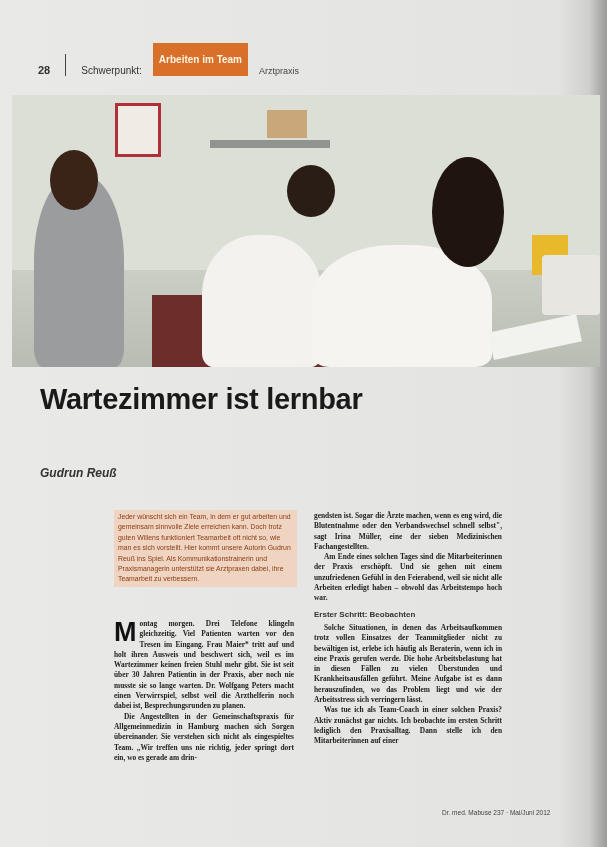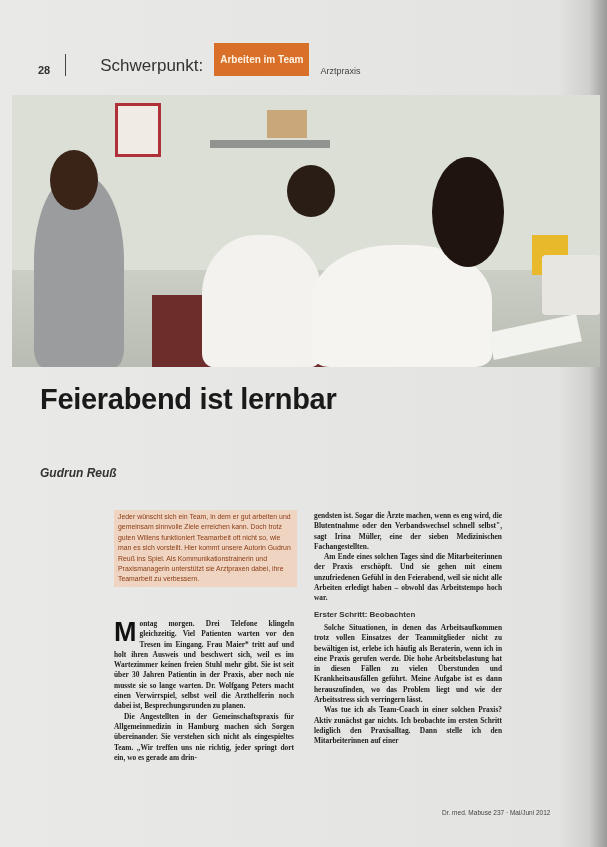--- a/index.html
+++ b/index.html
@@ -1,21 +1,21 @@
 <!DOCTYPE html>
 <html><head>
 <meta charset="utf-8">
 <style>
   html, body { margin:0; padding:0; }
   body { width:607px; height:847px; background:#e6e6e4; position:relative; overflow:hidden; font-family:"Liberation Sans", sans-serif; }
   .page { position:absolute; inset:0; background:linear-gradient(90deg,#e9e9e7 0%,#e3e3e1 92%,#cfcfcd 97%,#9a9a98 100%); }
   .header { position:absolute; left:38px; top:52px; height:24px; display:flex; align-items:flex-end; gap:11px; font-size:11px; color:#333; }
   .pageno { font-weight:bold; font-size:11px; color:#333; }
   .hdr-rule { width:1px; height:22px; background:#444; margin:0 4px; }
-  .section { font-size:17px; color:#333;margin-left:19px; }
+  .section { font-size:10px; color:#333; }
   .tag { background:#d8702a; color:#fff3e2; font-weight:bold; font-size:10px; padding:11px 6px; }
   .sub { font-size:9px; color:#444; }
   .photo { position:absolute; left:12px; top:95px; width:588px; height:272px; overflow:hidden;
     background:linear-gradient(180deg,#d8dbd3 0%,#cfd3c9 55%,#b9bcb3 100%); }
   .photo .wall { position:absolute; left:0; top:0; right:0; height:175px; background:#dcdfd6; }
   .photo .shelf { position:absolute; left:198px; top:45px; width:120px; height:8px; background:#8f9491; }
   .photo .poster { position:absolute; left:103px; top:8px; width:40px; height:48px; border:3px solid #b0303a; background:#f0ece5; }
   .photo .box { position:absolute; background:#c9a77a; }
   .photo .counter { position:absolute; left:140px; top:200px; width:180px; height:72px; background:#6d2d2a; }
   .photo .person { position:absolute; border-radius:45% 45% 10% 10%; }
@@ -59,21 +59,21 @@
     <div class="hair" style="left:38px;top:55px;width:48px;height:60px;"></div>
     <div class="person" style="left:190px;top:140px;width:120px;height:132px;background:#f4f2ee;"></div>
     <div class="hair" style="left:275px;top:70px;width:48px;height:52px;background:#2a1d16;"></div>
     <div class="person" style="left:300px;top:150px;width:180px;height:122px;background:#f6f4f0;"></div>
     <div class="hair" style="left:420px;top:62px;width:72px;height:110px;background:#1f140f;"></div>
     <div class="yellow"></div>
     <div class="device"></div>
     <div class="paper"></div>
   </div>
 
-  <div class="title">Feierabend ist lernbar</div>
+  <div class="title">Wartezimmer ist lernbar</div>
   <div class="author">Gudrun Reuß</div>
 
   <div class="intro">Jeder wünscht sich ein Team, in dem er gut arbeiten und gemeinsam sinnvolle Ziele erreichen kann. Doch trotz guten Willens funktioniert Teamarbeit oft nicht so, wie man es sich vorstellt. Hier kommt unsere Autorin Gudrun Reuß ins Spiel. Als Kommunikationstrainerin und Praxismanagerin unterstützt sie Arztpraxen dabei, ihre Teamarbeit zu verbessern.</div>
 
   <div class="col col1">
     <span class="dropcap">M</span>
     <p class="first">ontag morgen. Drei Telefone klingeln gleichzeitig. Viel Patienten warten vor den Tresen im Eingang. Frau Maier* tritt auf und holt ihren Ausweis und beschwert sich, weil es im Wartezimmer keinen freien Stuhl mehr gibt. Sie ist seit über 30 Jahren Patientin in der Praxis, aber noch nie musste sie so lange warten. Dr. Wolfgang Peters macht einen Verwirrspiel, selbst weil die Arzthelferin noch dabei ist, Besprechungsrunden zu planen.</p>
     <p>Die Angestellten in der Gemeinschaftspraxis für Allgemeinmedizin in Hamburg machen sich Sorgen übereinander. Sie verstehen sich nicht als eingespieltes Team. „Wir treffen uns nie richtig, jeder springt dort ein, wo es gerade am drin-</p>
   </div>
 

